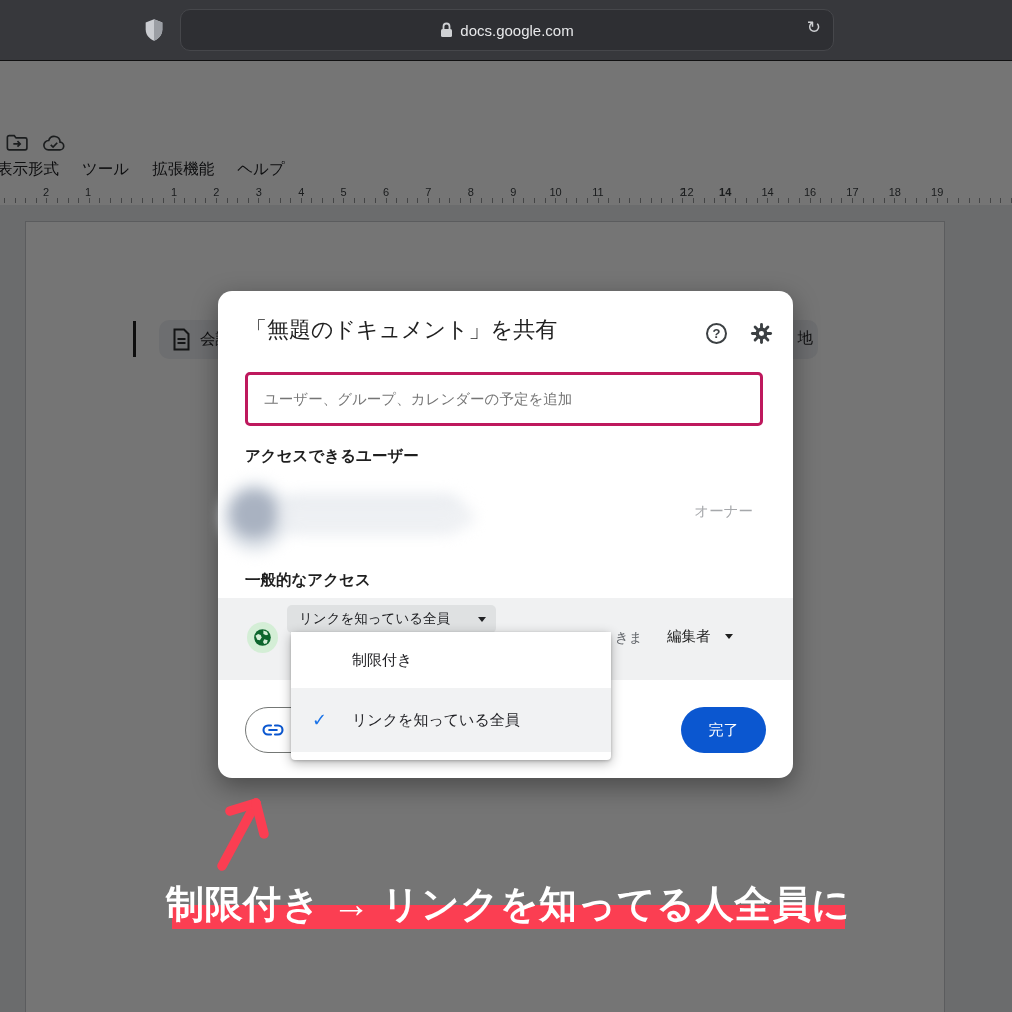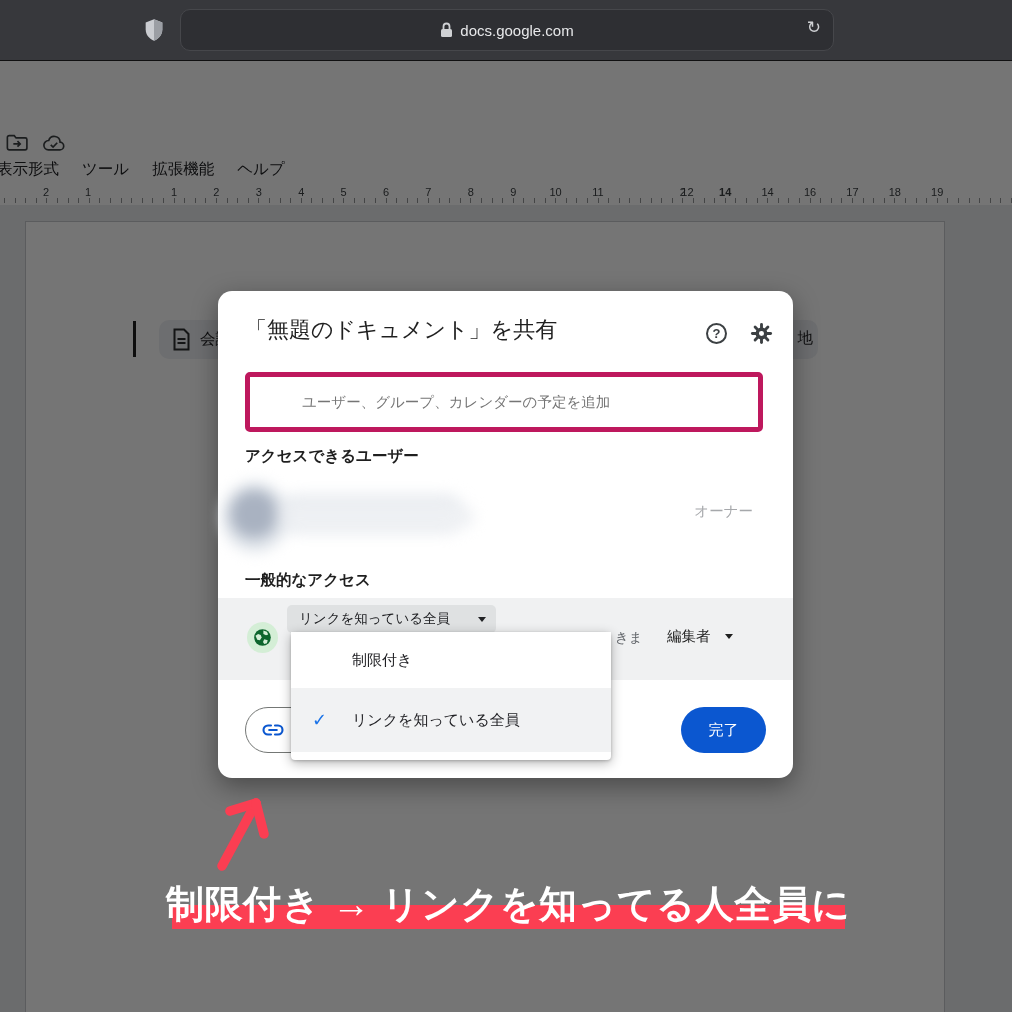--- a/index.html
+++ b/index.html
@@ -50,21 +50,21 @@
   .chip .tail{position:absolute;right:5px;top:8px;}
 
   
   .scrim{left:0;top:60px;width:1012px;height:952px;background:rgba(0,0,0,0.54);z-index:5;}
 
   
   .dialog{left:218px;top:291px;width:575px;height:487px;background:#fff;border-radius:14px;z-index:10;box-shadow:0 8px 26px rgba(0,0,0,.38);}
   .dlg-title{position:absolute;left:27px;top:24px;font-size:22px;color:#1f1f1f;}
   .help-btn{position:absolute;left:488px;top:32px;width:21px;height:21px;border:2px solid #3c4043;border-radius:50%;display:flex;align-items:center;justify-content:center;font-size:13px;font-weight:700;color:#3c4043;box-sizing:border-box;}
   .gear-btn{position:absolute;left:532px;top:31px;width:23px;height:23px;}
-  .share-input{position:absolute;left:27px;top:81px;width:518px;height:60px;border:5px solid #be185d;border-radius:5px;display:flex;align-items:center;box-sizing:border-box;padding-left:36px;}
+  .share-input{position:absolute;left:27px;top:81px;width:518px;height:54px;border:3px solid #be185d;border-radius:5px;display:flex;align-items:center;box-sizing:border-box;}
   .share-input .ph{margin-left:16px;font-size:14.5px;color:#757575;}
   .sec-h{position:absolute;left:27px;font-size:15.5px;font-weight:700;color:#1f1f1f;}
   .blurwrap{position:absolute;left:0;top:185px;width:300px;height:90px;filter:blur(7px);}
   .blurwrap .halo{position:absolute;left:4px;top:6px;width:66px;height:70px;border-radius:50%;background:#dfe4ea;}
   .blurwrap .ava{position:absolute;left:12px;top:14px;width:48px;height:48px;border-radius:50%;background:#a9b2c1;}
   .blurwrap .nameblob{position:absolute;left:58px;top:18px;width:190px;height:40px;border-radius:20px;background:#e9ecf0;}
   .blurwrap .nameblob2{position:absolute;left:70px;top:30px;width:186px;height:22px;border-radius:11px;background:#eff1f4;}
   .owner{position:absolute;right:40px;top:211px;font-size:14.5px;color:#a6a8ab;}
   .ga-row{position:absolute;left:0;top:307px;width:575px;height:82px;background:#f0f1f2;}
   .globe{position:absolute;left:29px;top:331px;width:31px;height:31px;border-radius:50%;background:#d4eed6;display:flex;align-items:center;justify-content:center;}

